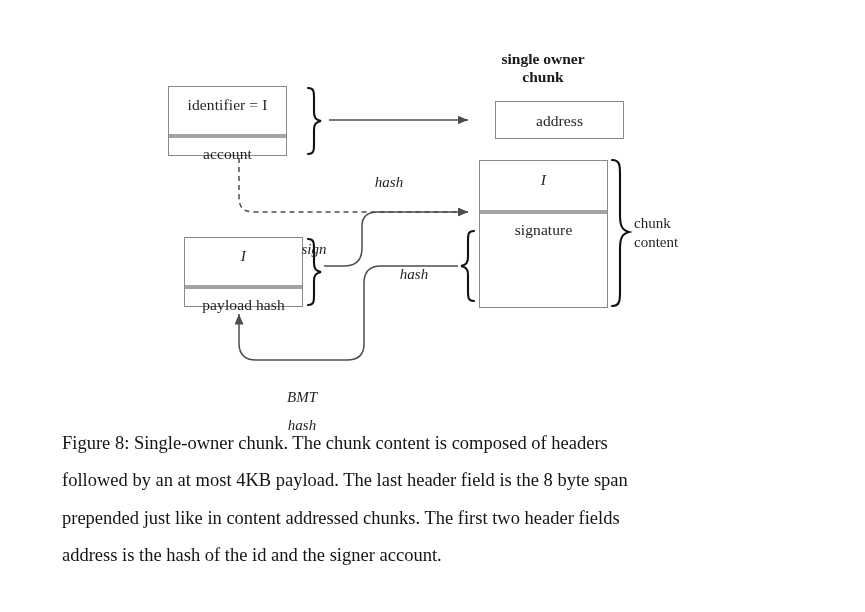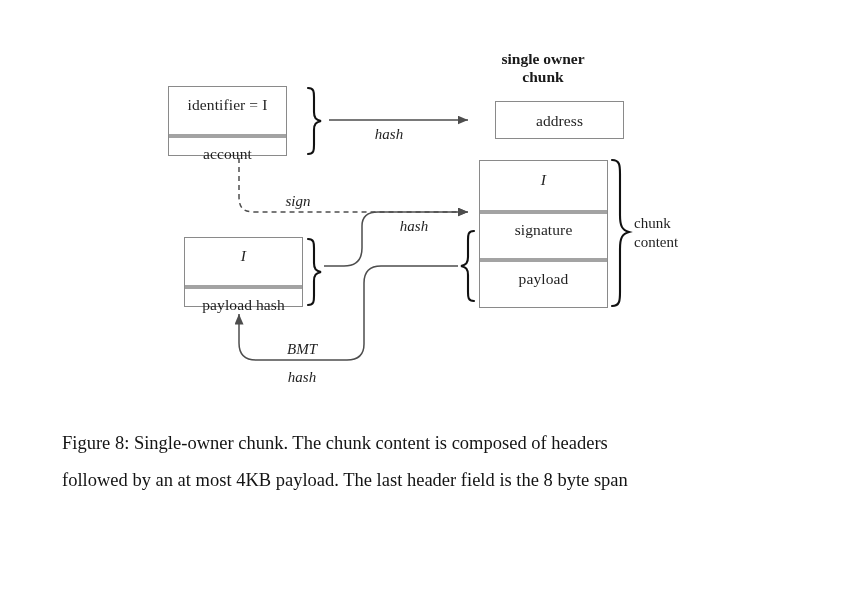--- a/index.html
+++ b/index.html
@@ -76,36 +76,36 @@
   #box-chunk .fieldrow { height: 36.5px; }
 
   
   .label {
     position: absolute;
     font-size: 15px;
     line-height: 1.12;
     color: #1f1f1f;
     white-space: nowrap;
   }
-  .label.it { font-style: italic; }
+  .label.it { font-style: italic; margin-top: 48px; }
 
   #title-single-owner-chunk {
     position: absolute;
     left: 543px;
     top: 50px;
     transform: translateX(-50%);
     font-weight: bold;
     font-size: 15.5px;
     line-height: 1.18;
     text-align: center;
     white-space: nowrap;
   }
 
   #label-hash-top { left: 389px; top: 126px; transform: translateX(-50%); }
-  #label-sign     { left: 298px; top: 193px; transform: translateX(-50%); }
+  #label-sign     { left: 314px; top: 193px; transform: translateX(-50%); }
   #label-hash-mid { left: 414px; top: 218px; transform: translateX(-50%); }
   #label-bmt      { left: 302px; top: 341px; transform: translateX(-50%); }
   #label-bmt-hash { left: 302px; top: 369px; transform: translateX(-50%); }
   #label-chunk-content {
     left: 634px; top: 214px;
     font-size: 15px;
     line-height: 1.24;
   }
 
   
@@ -209,36 +209,35 @@
       </div>
     </div>
 
     <div class="fieldbox" id="box-chunk">
       <div class="fieldrow italic-var">
         <span>I</span>
       </div>
       <div class="fieldrow">
         <span>signature</span>
       </div>
-      <div class="fieldrow">
-        <span>payload</span>
-      </div>
     </div>
 
     <div class="label it" id="label-hash-top">hash</div>
     <div class="label it" id="label-sign">sign</div>
     <div class="label it" id="label-hash-mid">hash</div>
     <div class="label it" id="label-bmt">BMT</div>
     <div class="label it" id="label-bmt-hash">hash</div>
 
     <div class="label" id="label-chunk-content">
       <span>chunk</span><br>
       <span>content</span>
     </div>
 
   </div>
 
   <div id="caption">
     <span class="cap-line">Figure 8: Single-owner chunk.  The chunk content is composed of headers</span>
     <span class="cap-line">followed by an at most 4KB payload. The last header field is the 8 byte span</span>
+    <span class="cap-line">prepended just like in content addressed chunks.  The first two header fields</span>
+    <span class="cap-line">address is the hash of the id and the signer account.</span>
   </div>
 
 </div>
 
 </body></html>

